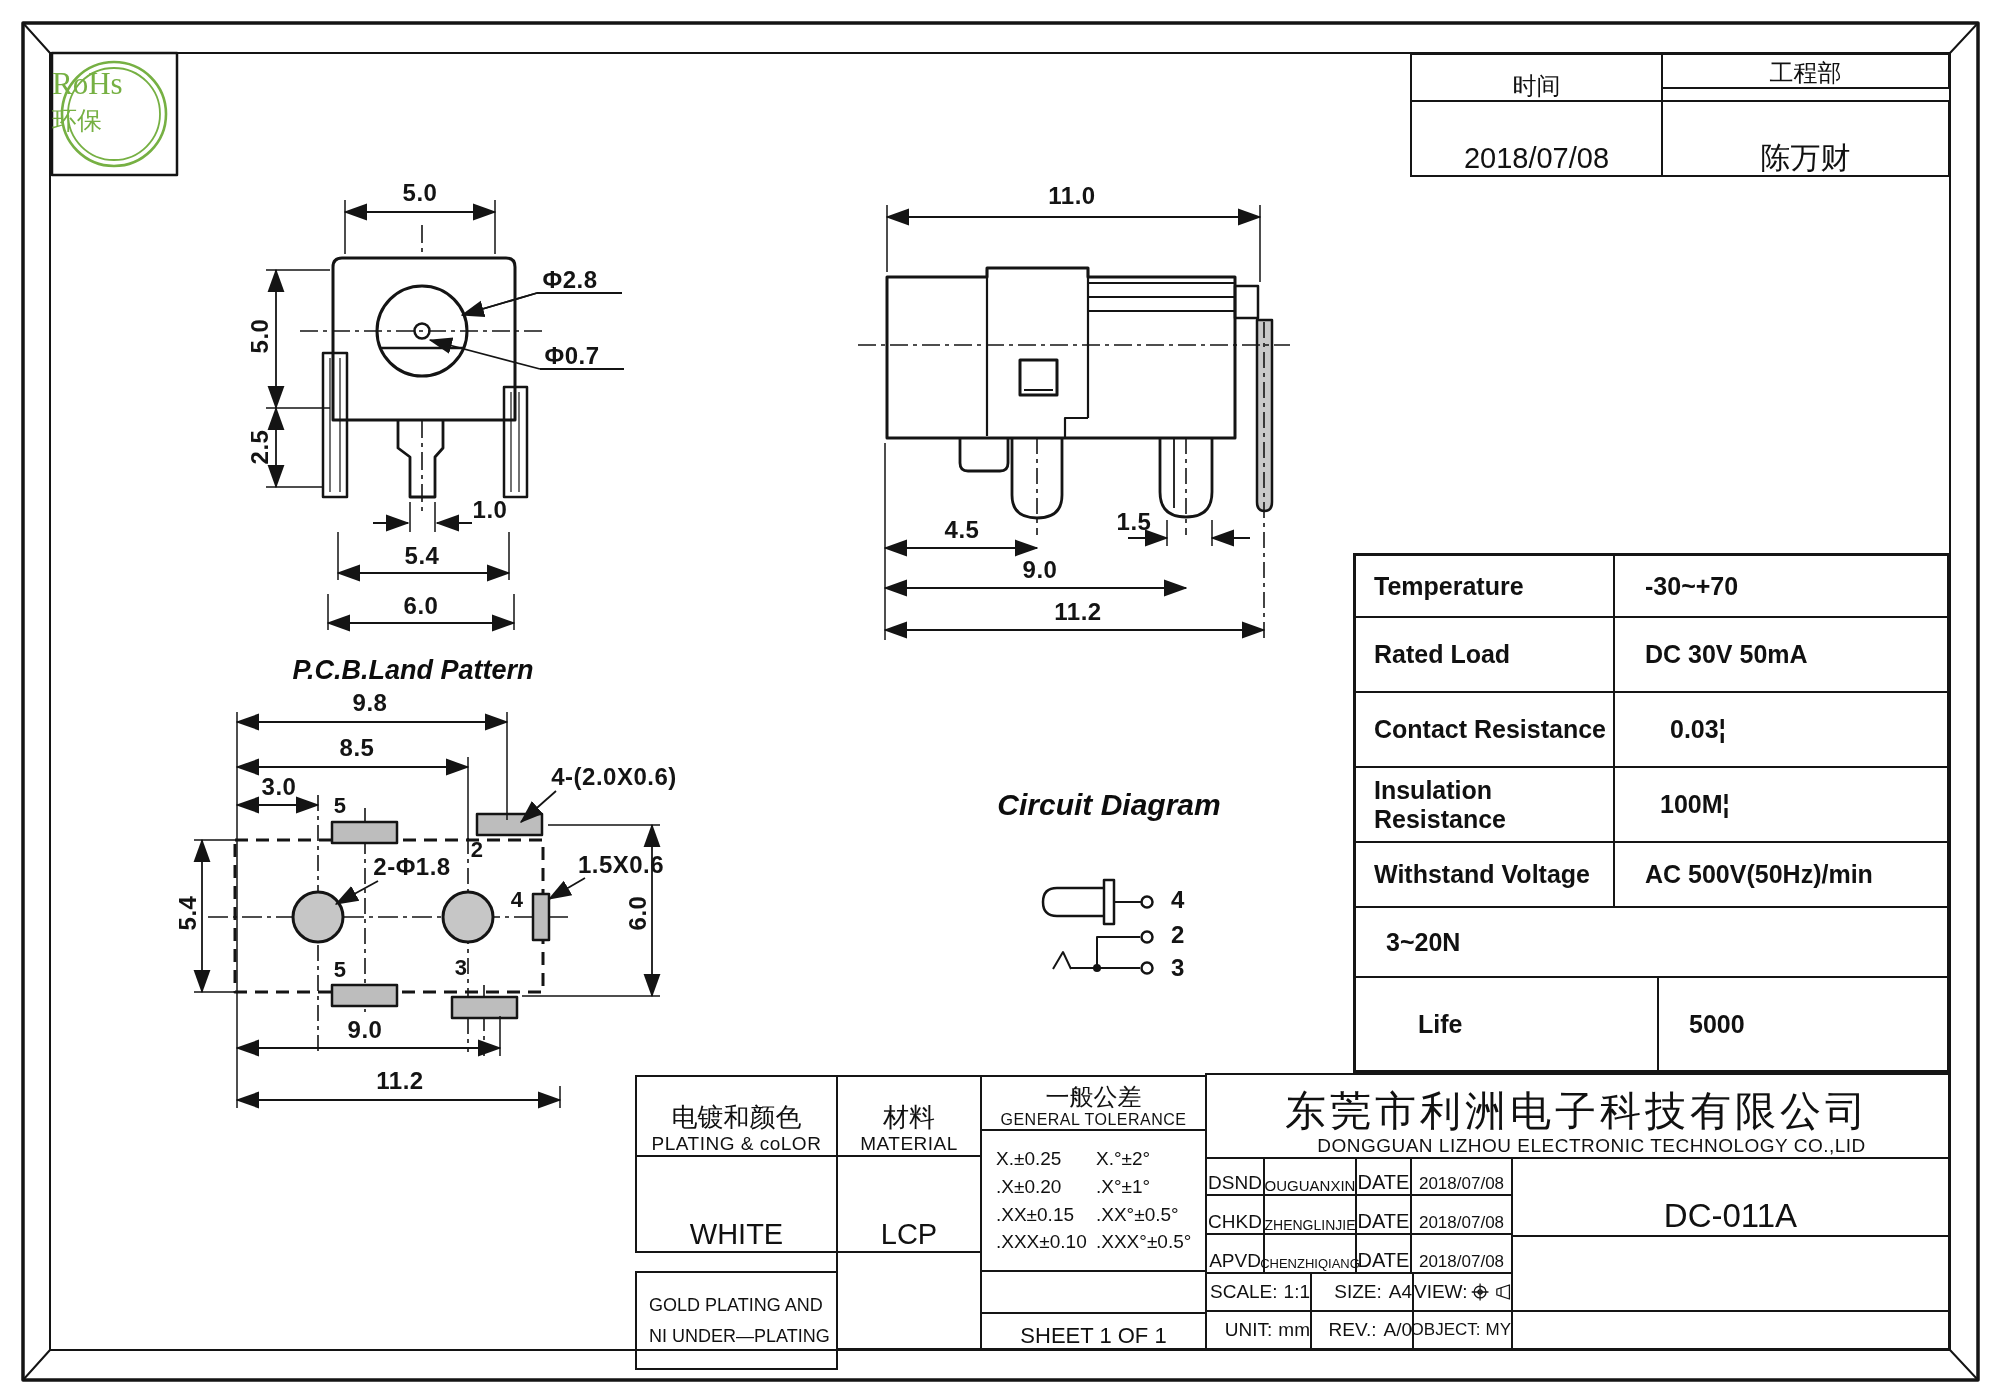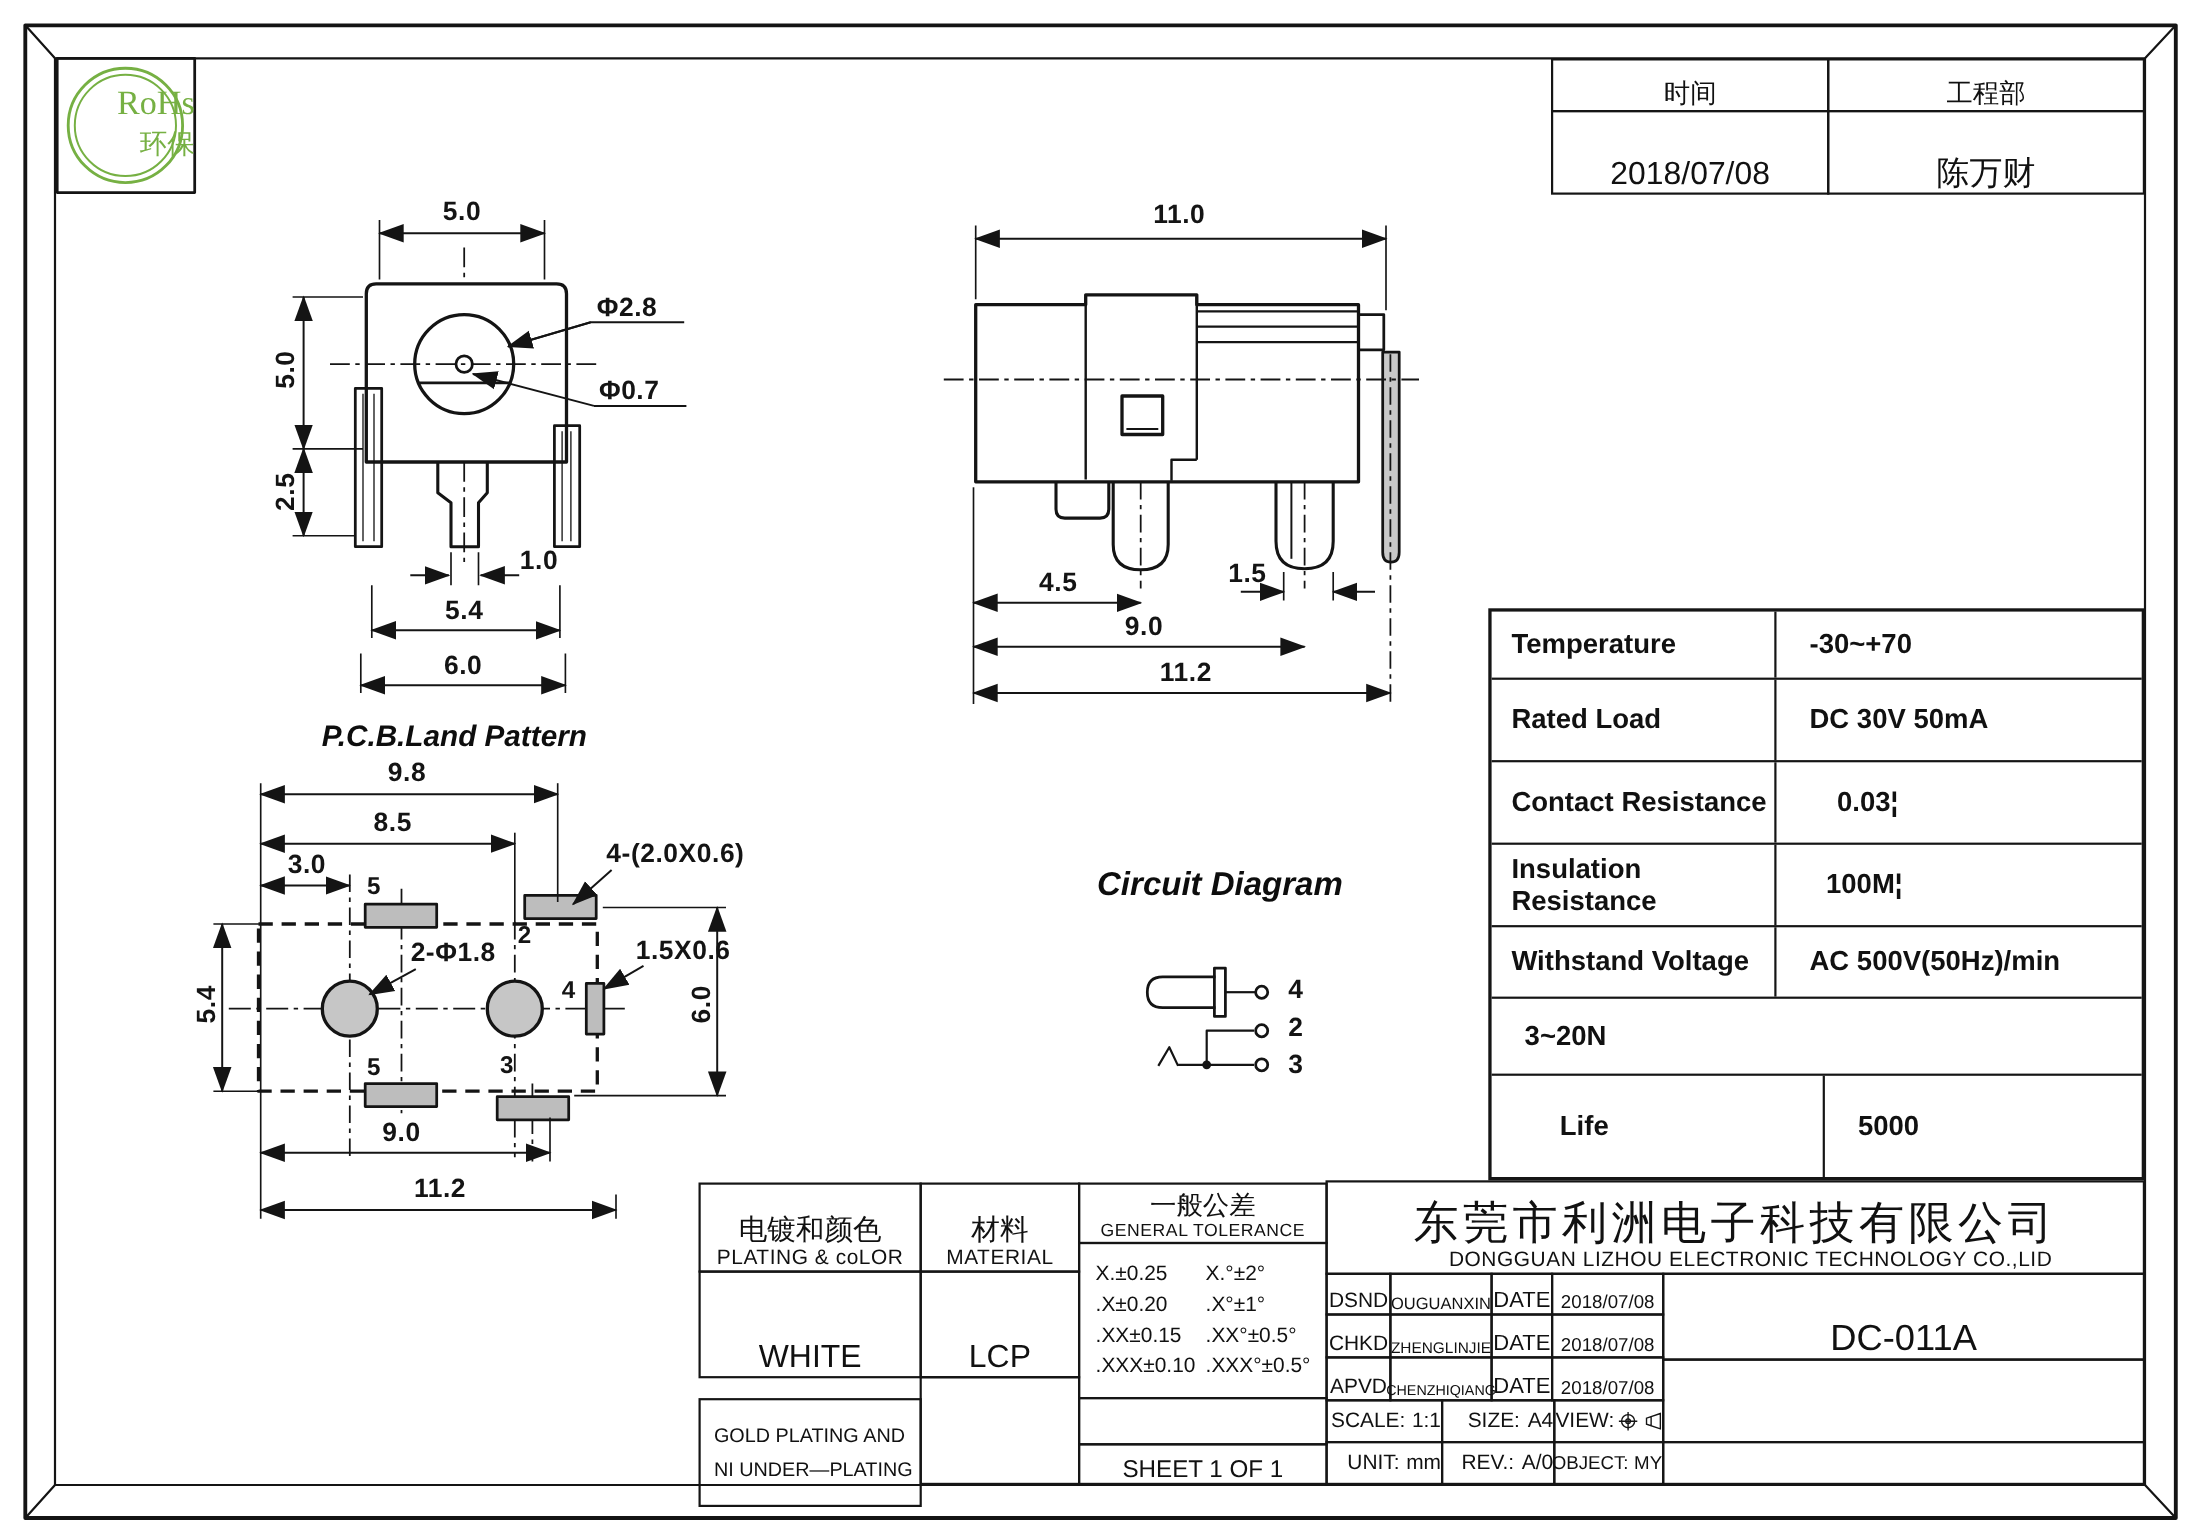--- a/index.html
+++ b/index.html
@@ -150,30 +150,30 @@
     <path d="M1114,902 L1141,902" stroke-width="2"></path>
     <circle cx="1147" cy="902" r="5.5" stroke-width="2.5"></circle>
     <path d="M1053,969 L1063,952 L1071,969" stroke-width="2"></path>
     <path d="M1071,968 L1140,968 M1097,968 L1097,937 L1140,937" stroke-width="2"></path>
     <circle cx="1097" cy="968" r="4" fill="#141414" stroke="none"></circle>
     <circle cx="1147" cy="937" r="5.5" stroke-width="2.5"></circle>
     <circle cx="1147" cy="968" r="5.5" stroke-width="2.5"></circle>
   </g>
 </svg>
 
-<div class="abs" style="left:52px;top:76px;width:125px;text-align:right;">
+<div class="abs" style="left:52px;top:66px;width:125px;text-align:left;">
   <div class="green" style="font-size:31px;font-weight:500;font-family:'Liberation Serif',serif;">RoHs</div>
   <div class="green" style="font-size:25px;margin-top:2px;">环保</div>
 </div>
 
 <div>
   <div class="cell" style="left:1410px;top:53px;width:253px;height:49px;font-size:24px;">
     <span>时间</span>
     </div>
-  <div class="cell" style="left:1661px;top:53px;width:289px;height:49px;font-size:24px;">
+  <div class="cell" style="left:1661px;top:53px;width:289px;height:36px;font-size:24px;">
     <span>工程部</span>
     </div>
   <div class="cell" style="left:1410px;top:100px;width:253px;height:77px;font-size:29px;">
     <span>2018/07/08</span>
     </div>
   <div class="cell" style="left:1661px;top:100px;width:289px;height:77px;font-size:30px;">
     <span>陈万财</span>
     </div>
 </div>
 

